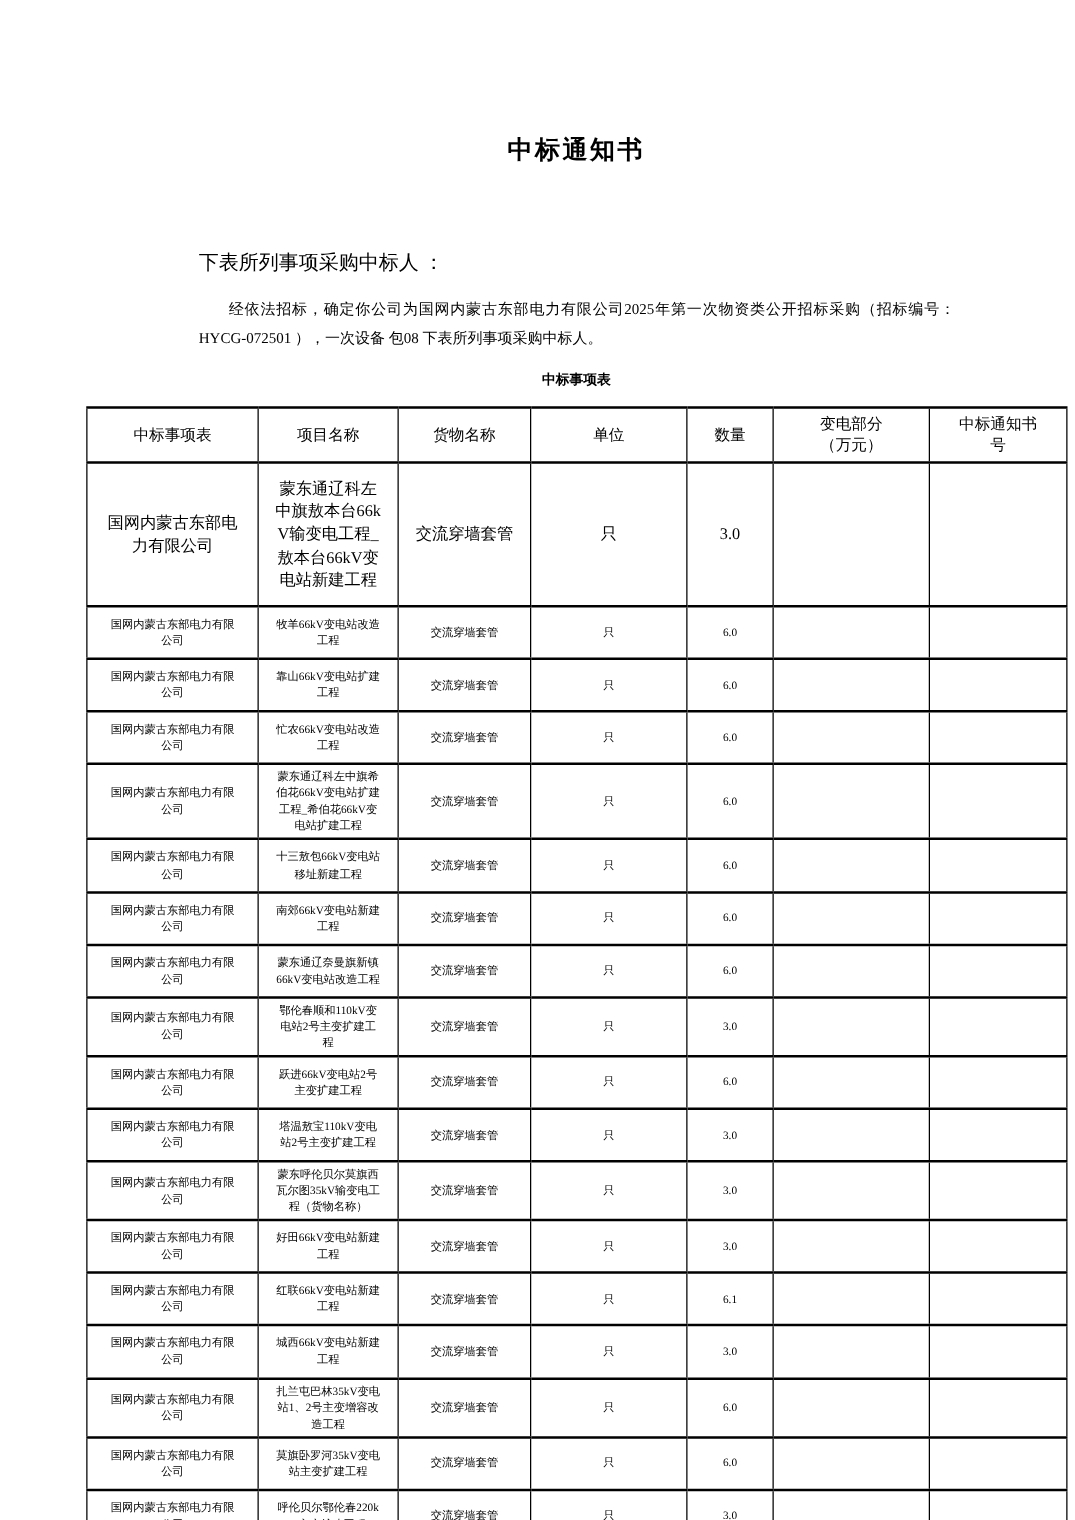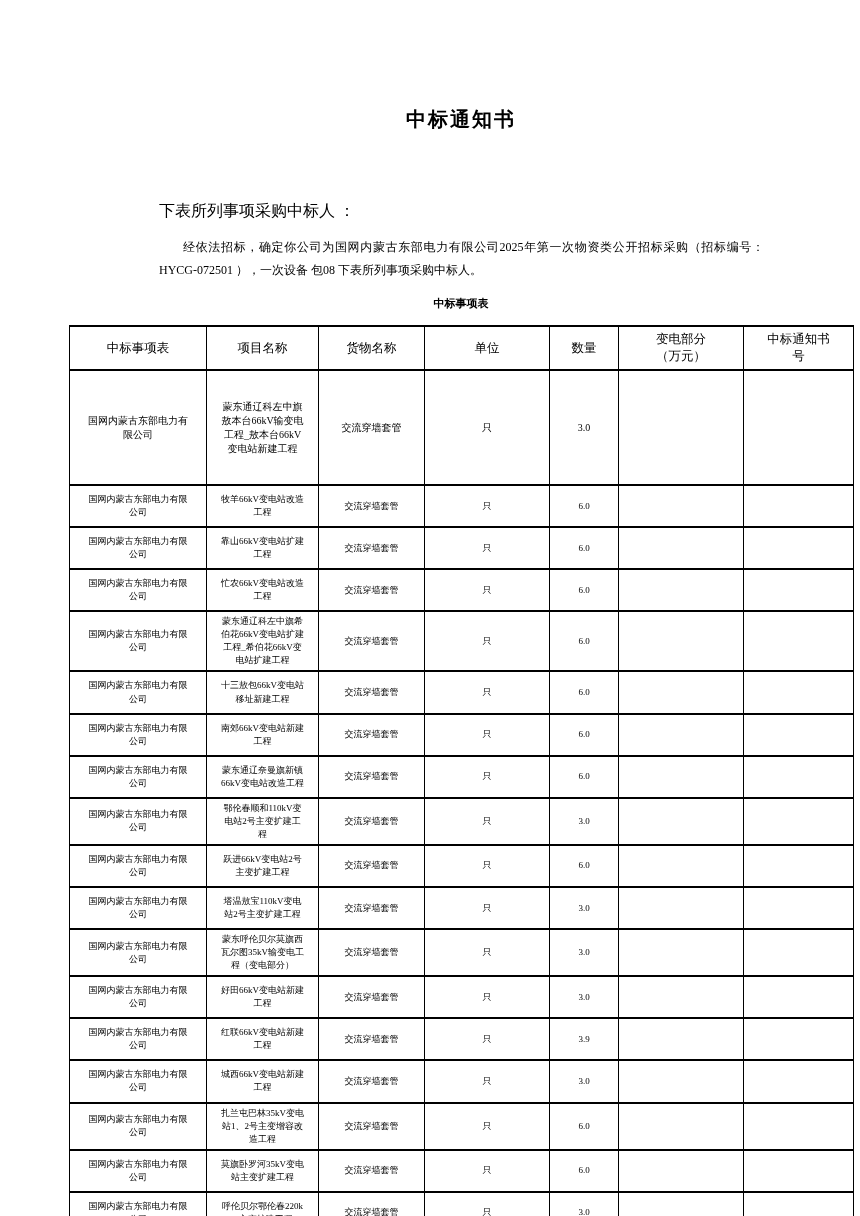--- a/index.html
+++ b/index.html
@@ -65,21 +65,21 @@
   .award-table th {
     font-weight: normal;
     font-size: 12.5px;
     height: 36px;
     line-height: 1.35;
     white-space: pre-line;
   }
   .award-table td.cell-unit { padding: 7px 15px; }
   .award-table td.cell-project { padding: 3px 13px; }
   tr.row-large td {
-    font-size: 10px;
+    font-size: 13px;
     line-height: 1.4;
     height: 99px;
   }
   tr.row-small td {
     font-size: 9px;
     line-height: 1.45;
     height: 25px;
   }
 </style>
 </head>
@@ -208,42 +208,42 @@
           <td class="cell-unit">国网内蒙古东部电力有限公司</td>
           <td class="cell-project">塔温敖宝110kV变电站2号主变扩建工程</td>
           <td class="cell-goods">交流穿墙套管</td>
           <td class="cell-uom">只</td>
           <td class="cell-qty">3.0</td>
           <td class="cell-price"></td>
           <td class="cell-req"></td>
         </tr>
         <tr class="row-small">
           <td class="cell-unit">国网内蒙古东部电力有限公司</td>
-          <td class="cell-project">蒙东呼伦贝尔莫旗西瓦尔图35kV输变电工程（变电部分）</td>
+          <td class="cell-project">蒙东呼伦贝尔莫旗西瓦尔图35kV输变电工程（货物名称）</td>
           <td class="cell-goods">交流穿墙套管</td>
           <td class="cell-uom">只</td>
           <td class="cell-qty">3.0</td>
           <td class="cell-price"></td>
           <td class="cell-req"></td>
         </tr>
         <tr class="row-small">
           <td class="cell-unit">国网内蒙古东部电力有限公司</td>
           <td class="cell-project">好田66kV变电站新建工程</td>
           <td class="cell-goods">交流穿墙套管</td>
           <td class="cell-uom">只</td>
           <td class="cell-qty">3.0</td>
           <td class="cell-price"></td>
           <td class="cell-req"></td>
         </tr>
         <tr class="row-small">
           <td class="cell-unit">国网内蒙古东部电力有限公司</td>
           <td class="cell-project">红联66kV变电站新建工程</td>
           <td class="cell-goods">交流穿墙套管</td>
           <td class="cell-uom">只</td>
-          <td class="cell-qty">3.9</td>
+          <td class="cell-qty">6.1</td>
           <td class="cell-price"></td>
           <td class="cell-req"></td>
         </tr>
         <tr class="row-small">
           <td class="cell-unit">国网内蒙古东部电力有限公司</td>
           <td class="cell-project">城西66kV变电站新建工程</td>
           <td class="cell-goods">交流穿墙套管</td>
           <td class="cell-uom">只</td>
           <td class="cell-qty">3.0</td>
           <td class="cell-price"></td>

